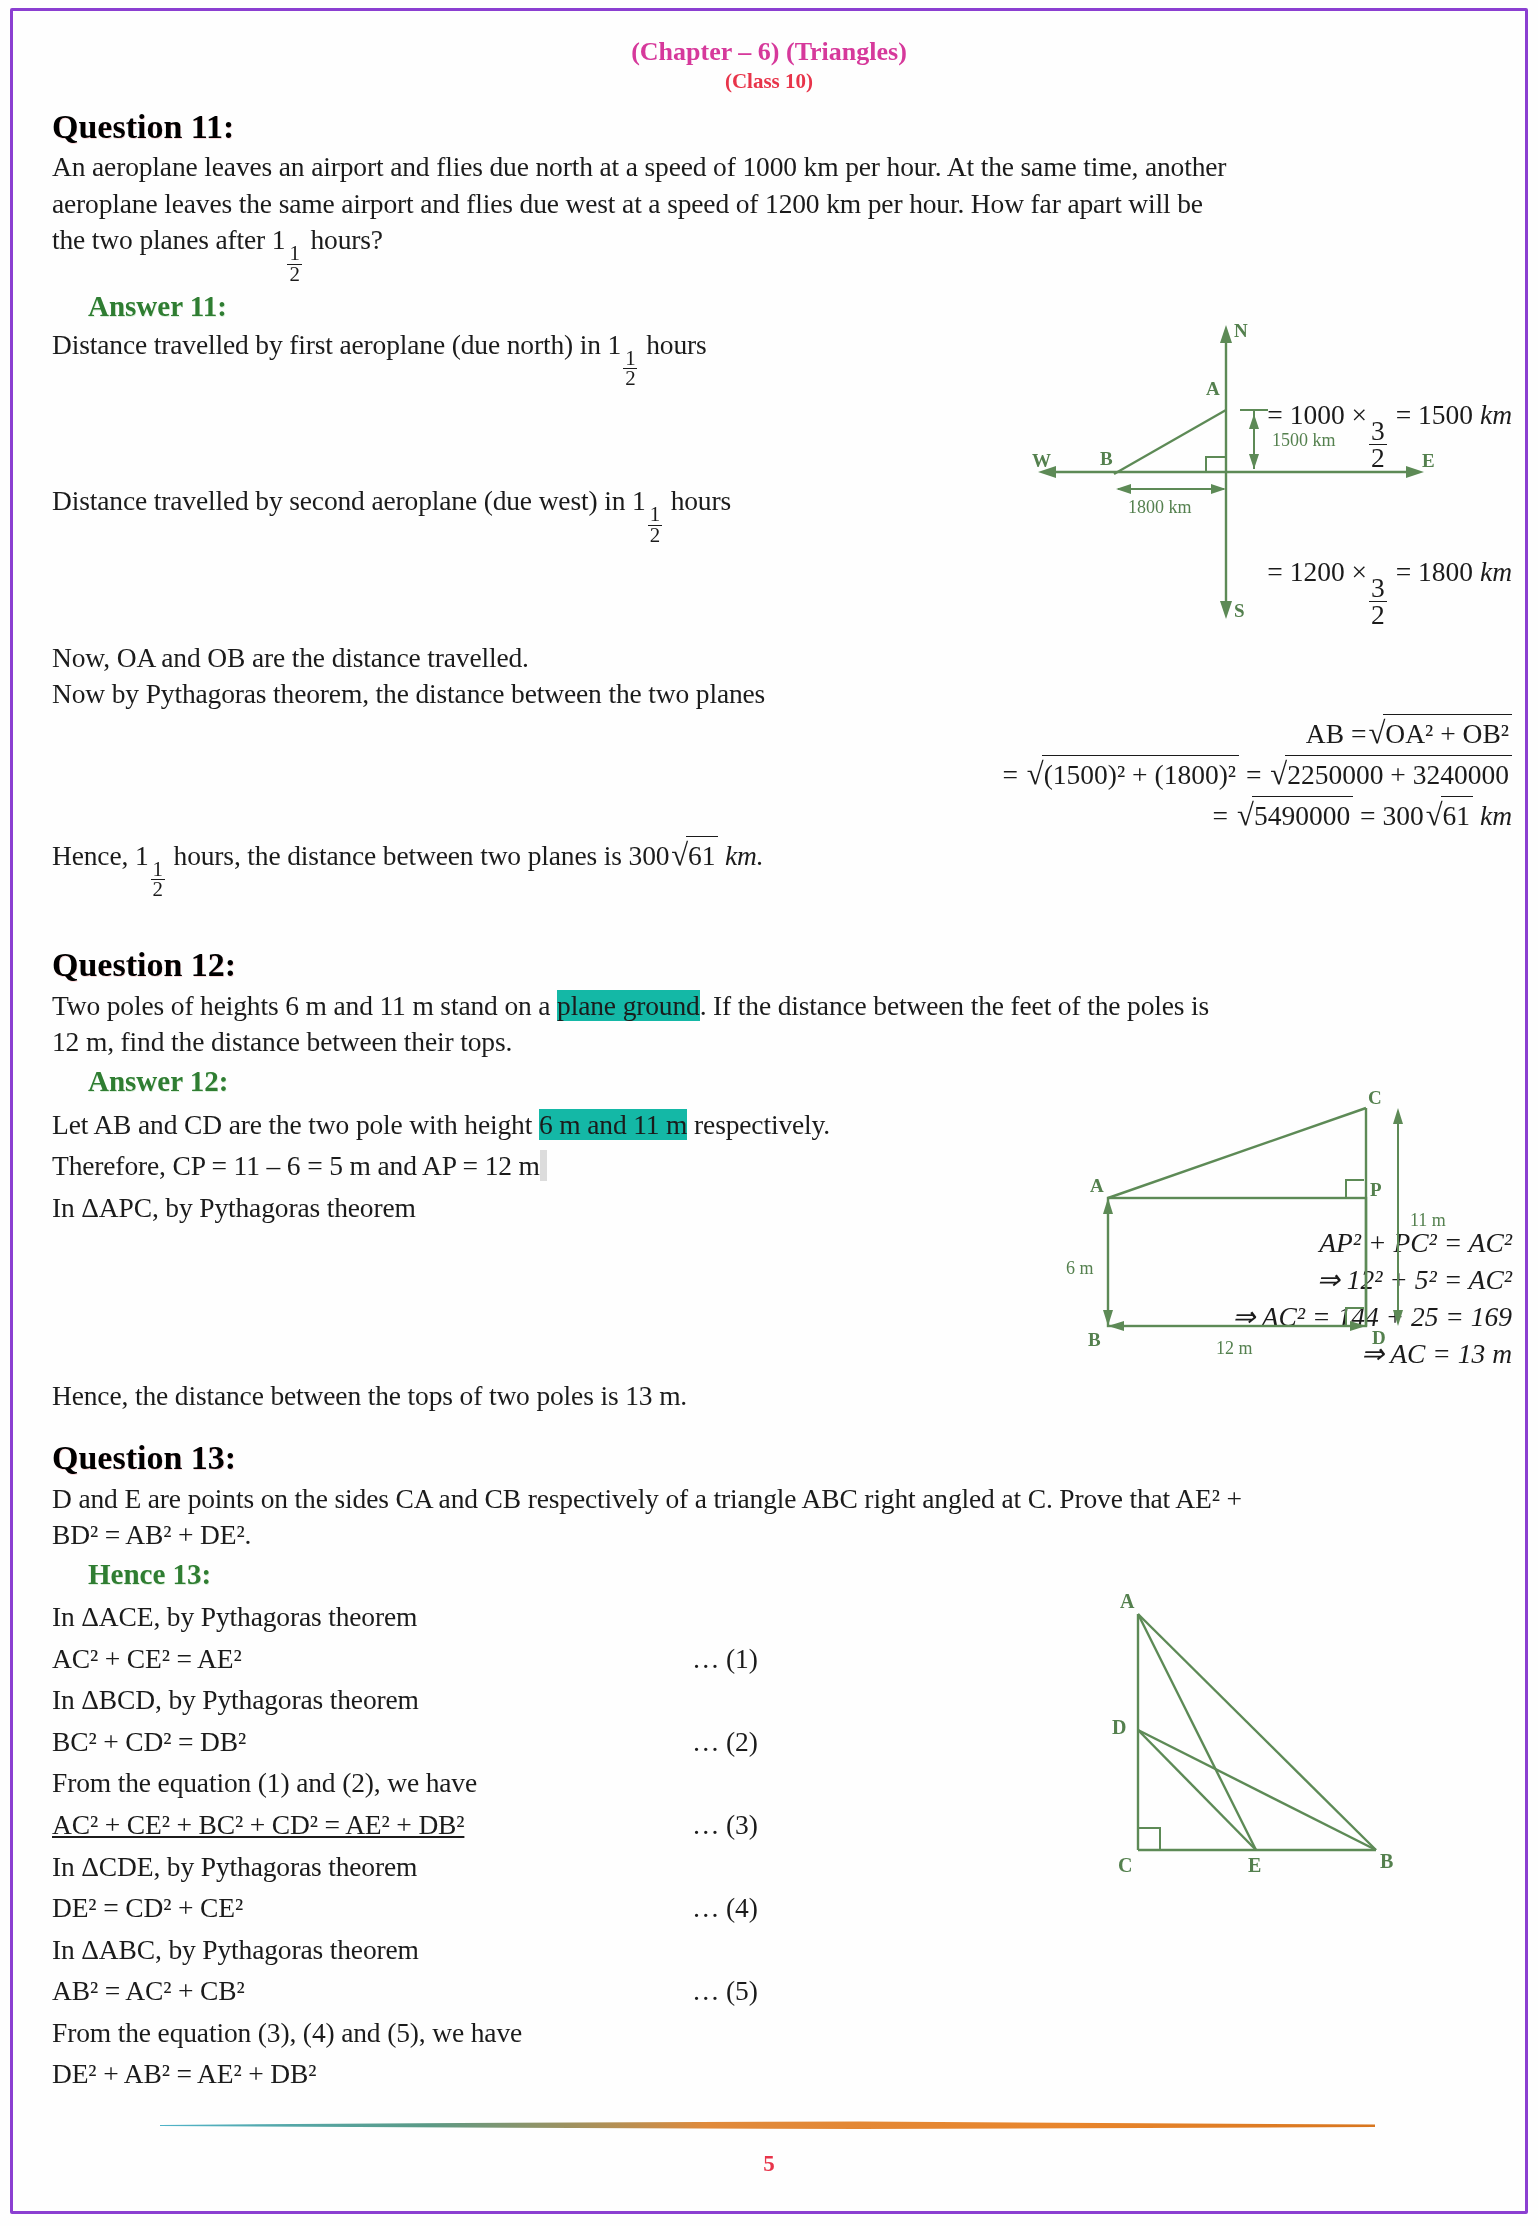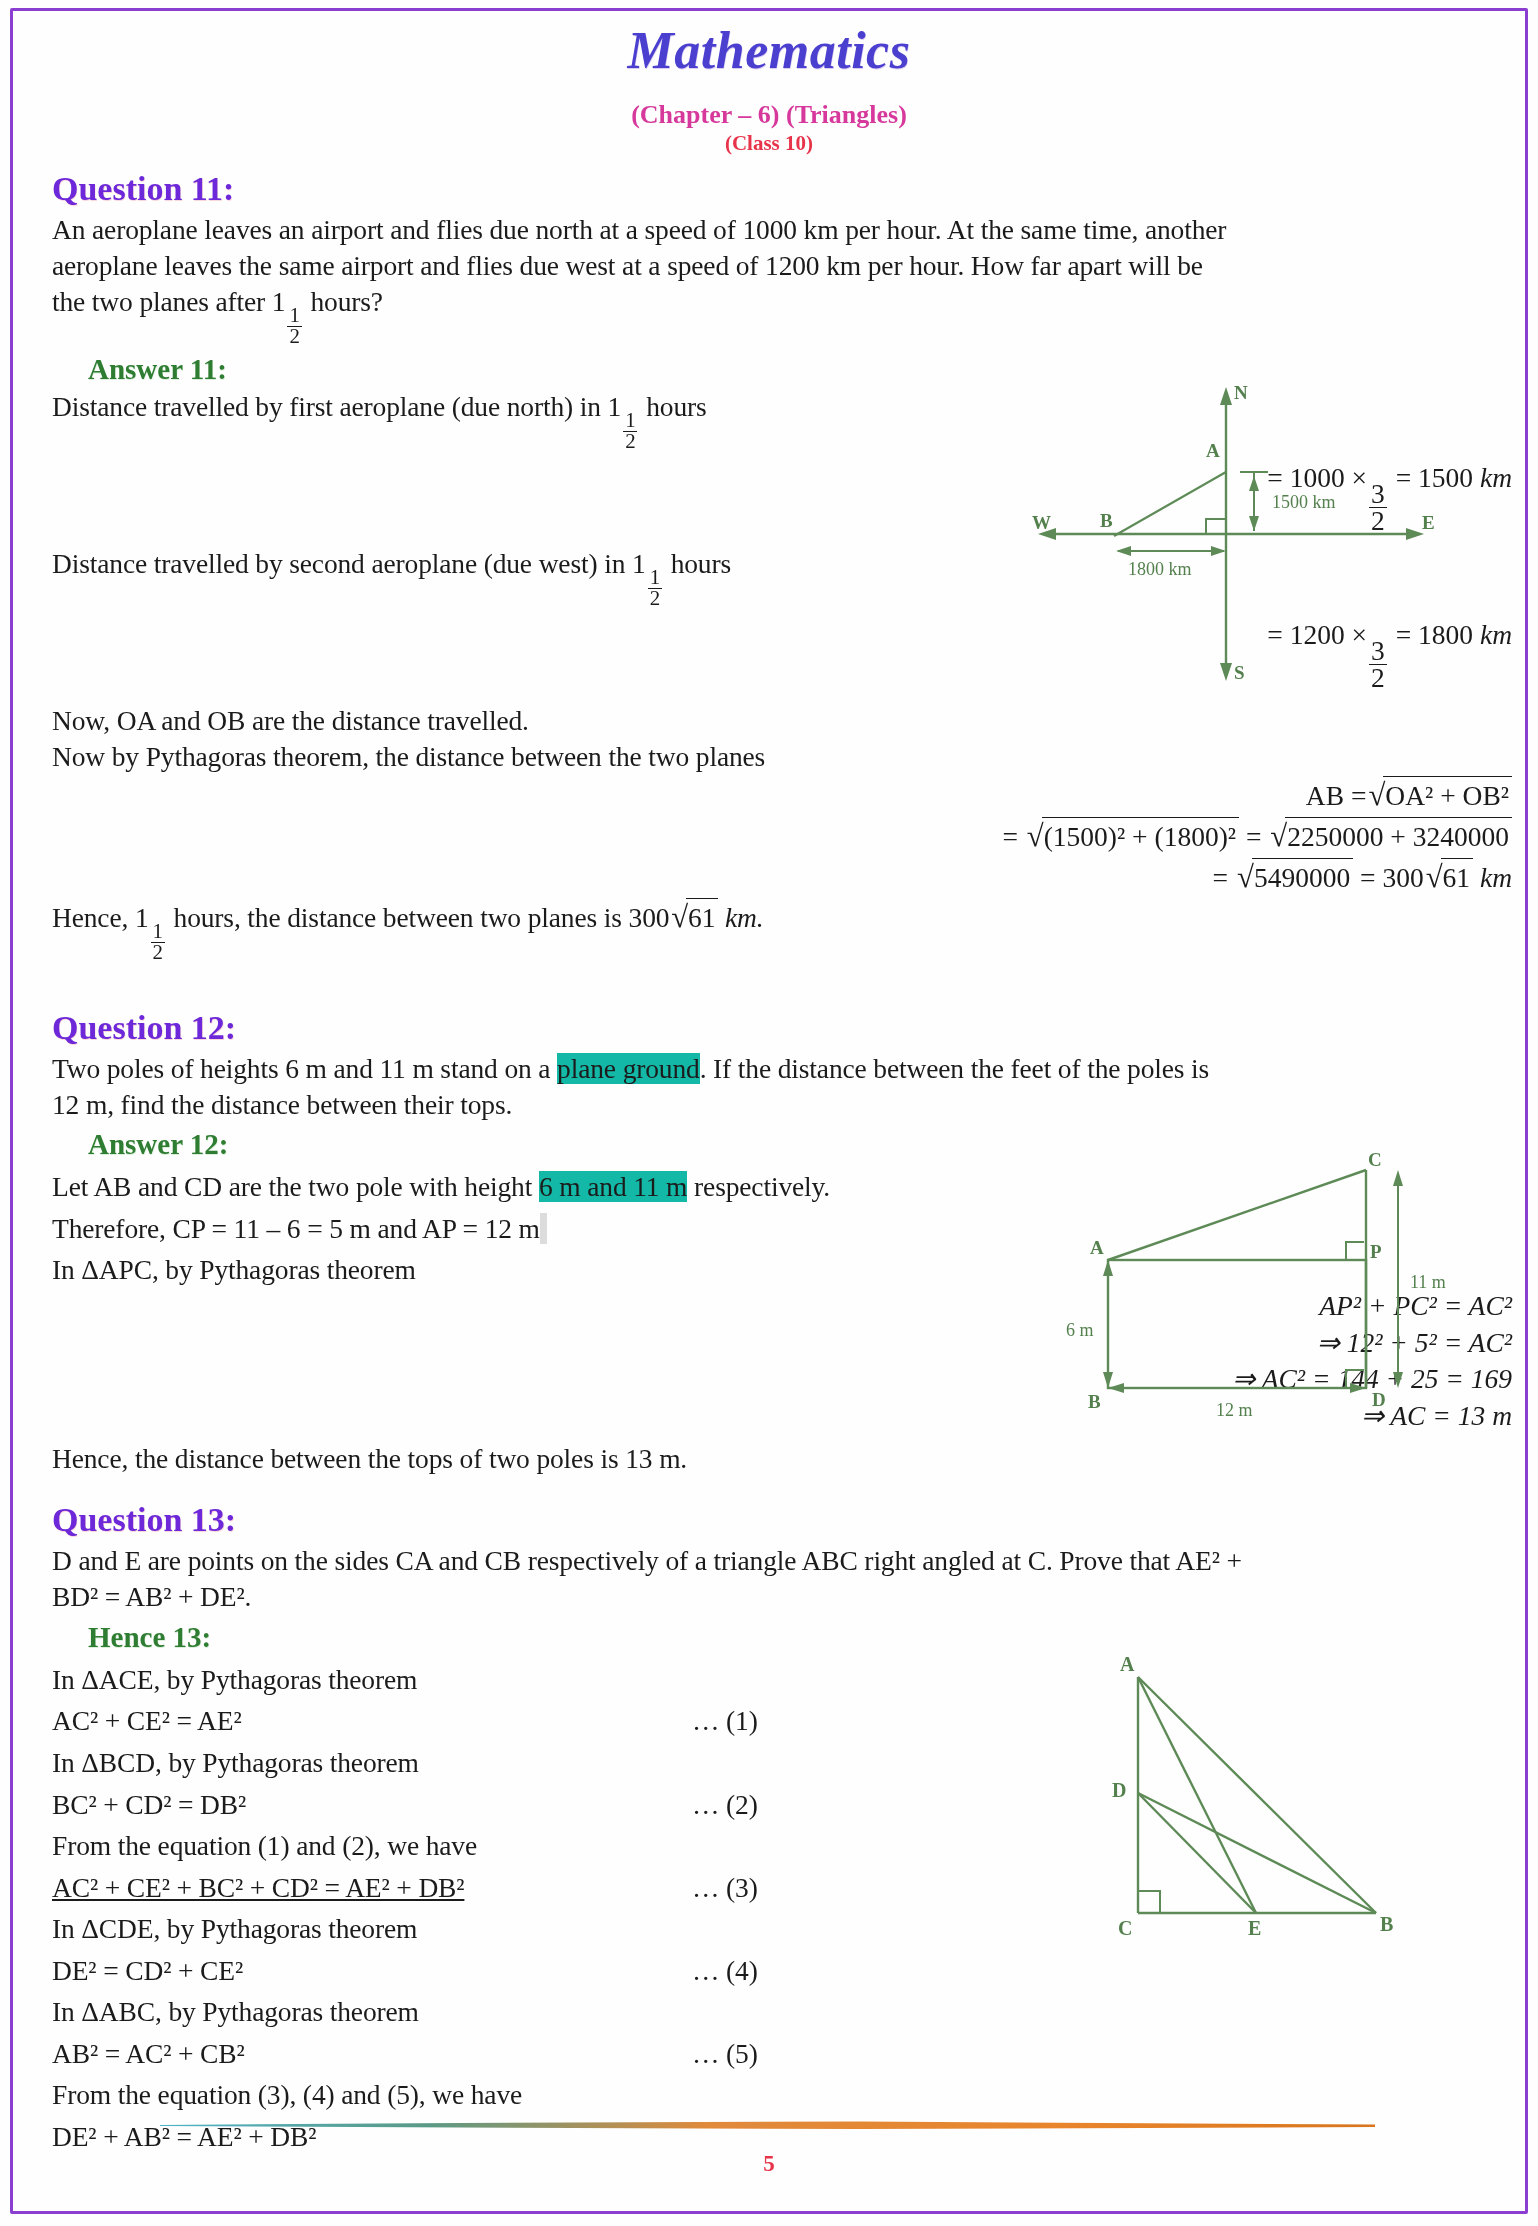--- a/index.html
+++ b/index.html
@@ -70,21 +70,21 @@
     font-size: 21px;
     color: #e8344a;
     margin-top: 3px;
     line-height: 1.1;
   }
 
   
   .q-head {
     font-size: 34px;
     font-weight: bold;
-    color: #6d28d9;
+    color: #000000;
     margin: 0 0 2px 26px;
     line-height: 1.2;
     text-shadow: 0.6px 0.6px 0 rgba(240,100,110,0.25);
   }
   .a-head {
     font-size: 29px;
     font-weight: bold;
     color: #2f7d32;
     margin: 4px 0 2px 62px;
     line-height: 1.25;
@@ -179,21 +179,20 @@
   }
 </style>
 </head>
 <body>
 
 <div id="page">
   <div id="frame-border"></div>
 
   <div id="content">
 
-    <div class="doc-title">Mathematics</div>
     <div class="doc-subtitle">(Chapter – 6) (Triangles)</div>
     <div class="doc-class">(Class 10)</div>
 
     <div style="height:14px"></div>
     <div class="q-head">Question 11:</div>
 
     <div class="para">An aeroplane leaves an airport and flies due north at a speed of 1000 km per hour. At the same time, another</div>
     <div class="para">aeroplane leaves the same airport and flies due west at a speed of 1200 km per hour. How far apart will be</div>
     <div class="para">
       <span>the two planes after 1</span><span class="frac">

